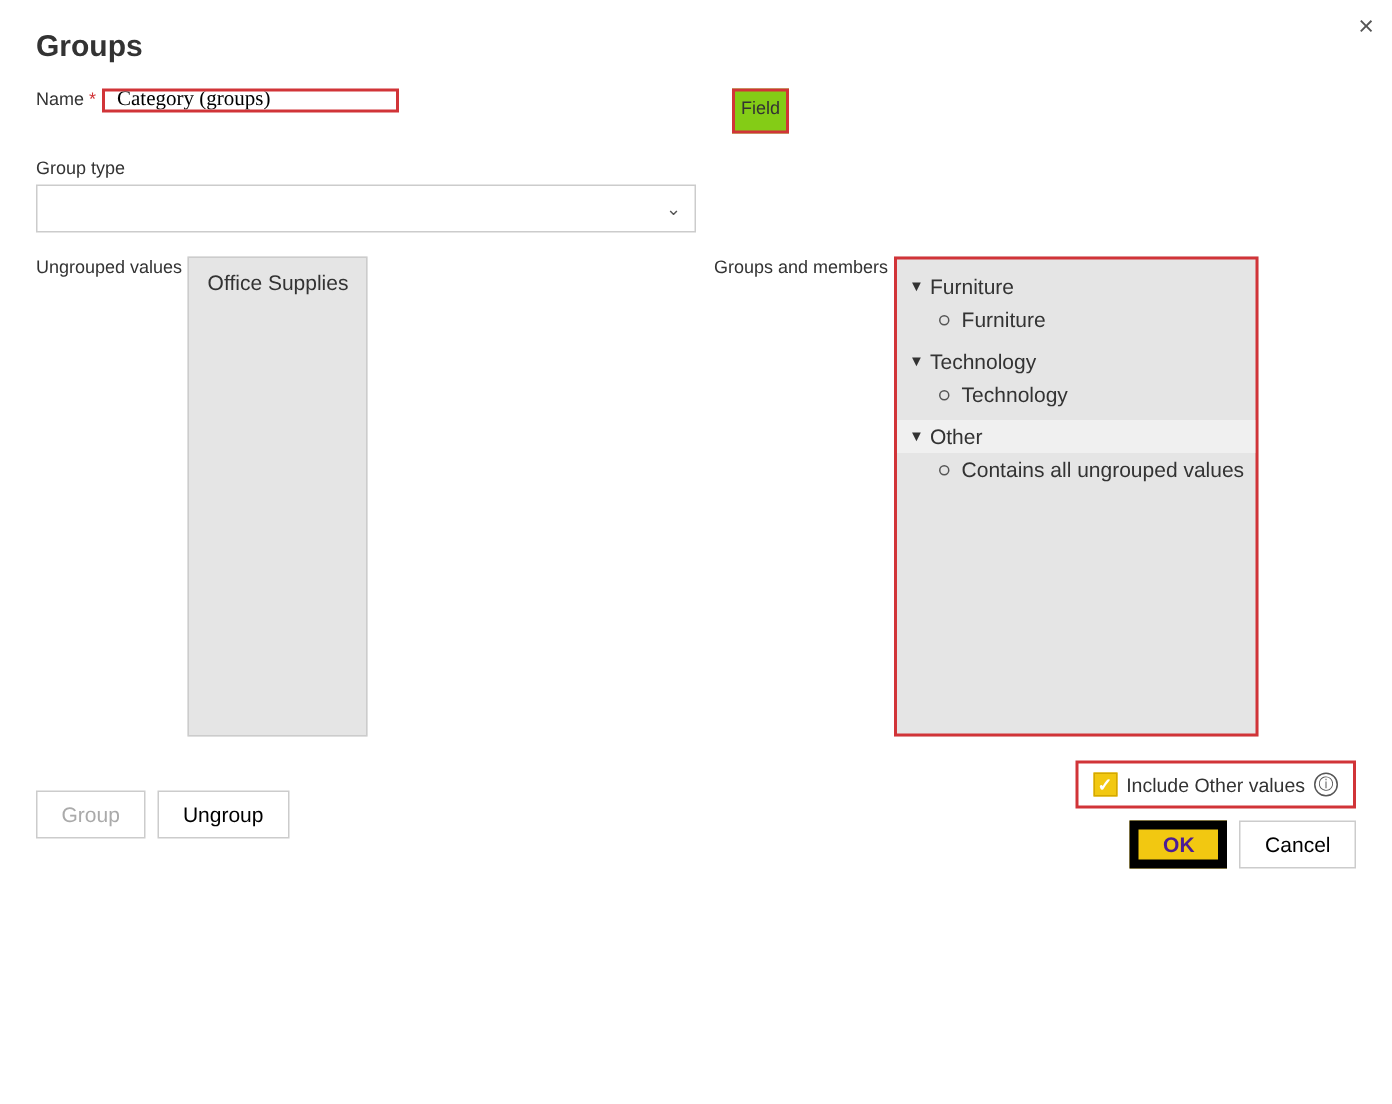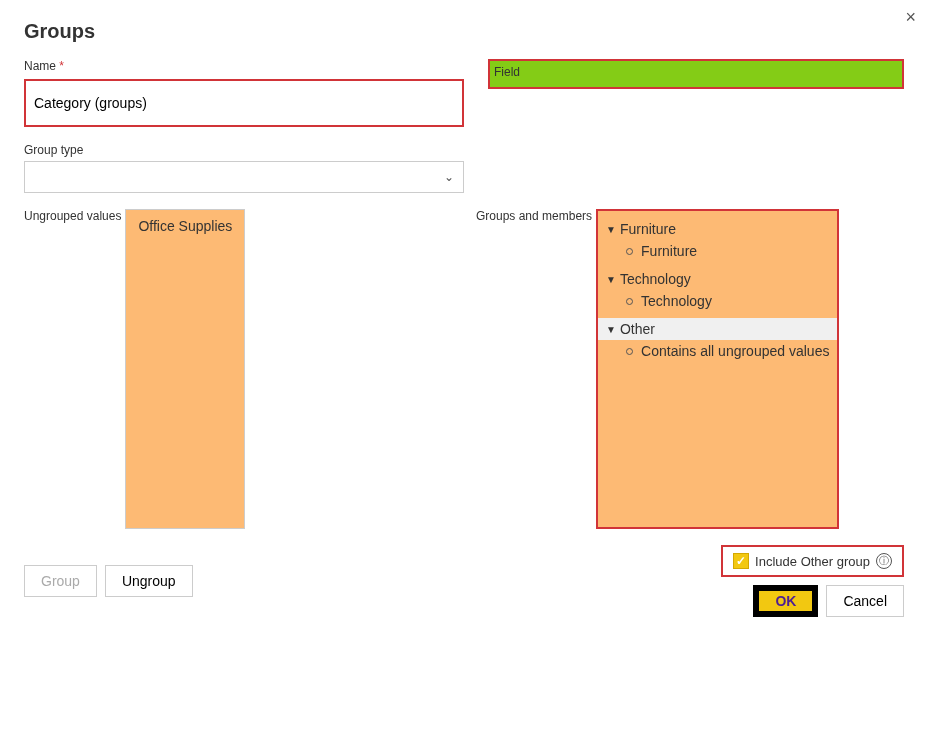--- a/index.html
+++ b/index.html
@@ -34,43 +34,43 @@
       margin-bottom: 16px;
     }
     .form-row {
       display: flex;
       gap: 24px;
       margin-bottom: 16px;
       align-items: flex-start;
     }
     .form-group {
       display: flex;
-      flex-direction: column;
+      flex-direction: row;
       gap: 4px;
     }
     .form-group.name-group {
       flex: 0 0 440px;
     }
     .form-group.field-group {
       flex: 1;
     }
     .form-label {
       font-size: 12px;
       color: #333;
       margin-bottom: 2px;
     }
     .required-star {
       color: #d13438;
     }
     .form-input {
-      height: 48px;
+      height: 16px;
       padding: 0 8px;
       border: 1px solid #ccc;
       font-size: 14px;
-      font-family: Liberation Sans, sans-serif;
+      font-family: Liberation Serif, serif;
       outline: none;
       background: #fff;
     }
     .form-input.highlighted {
       border: 2px solid #d13438;
     }
     .field-box-highlighted {
       border: 2px solid #d13438;
       padding: 4px;
       background: #84cc16;
@@ -137,21 +137,21 @@
     }
     .list-section-label {
       font-size: 12px;
       color: #333;
       margin-bottom: 4px;
     }
     .list-box {
       border: 1px solid #ccc;
       height: 320px;
       overflow-y: auto;
-      background: #fdba74;
+      background: #e5e5e5;
       padding: 4px 0;
     }
     .list-box.highlighted {
       border: 2px solid #d13438;
     }
     .list-item {
       padding: 4px 12px;
       cursor: default;
       font-size: 14px;
     }
@@ -354,21 +354,21 @@
   <div class="bottom-row">
     <div class="left-buttons">
       <button class="btn" disabled="">Group</button>
       <button class="btn">Ungroup</button>
     </div>
     <div class="right-controls">
       <div class="include-other-row">
         <div class="checkbox-yellow">
           <span class="checkmark">✓</span>
         </div>
-        <span class="include-label">Include Other group</span>
+        <span class="include-label">Include Other values</span>
         <span class="info-icon">ⓘ</span>
       </div>
       <div class="action-buttons">
         <button class="btn primary">OK</button>
         <button class="btn">Cancel</button>
       </div>
     </div>
   </div>
 </div>
 

